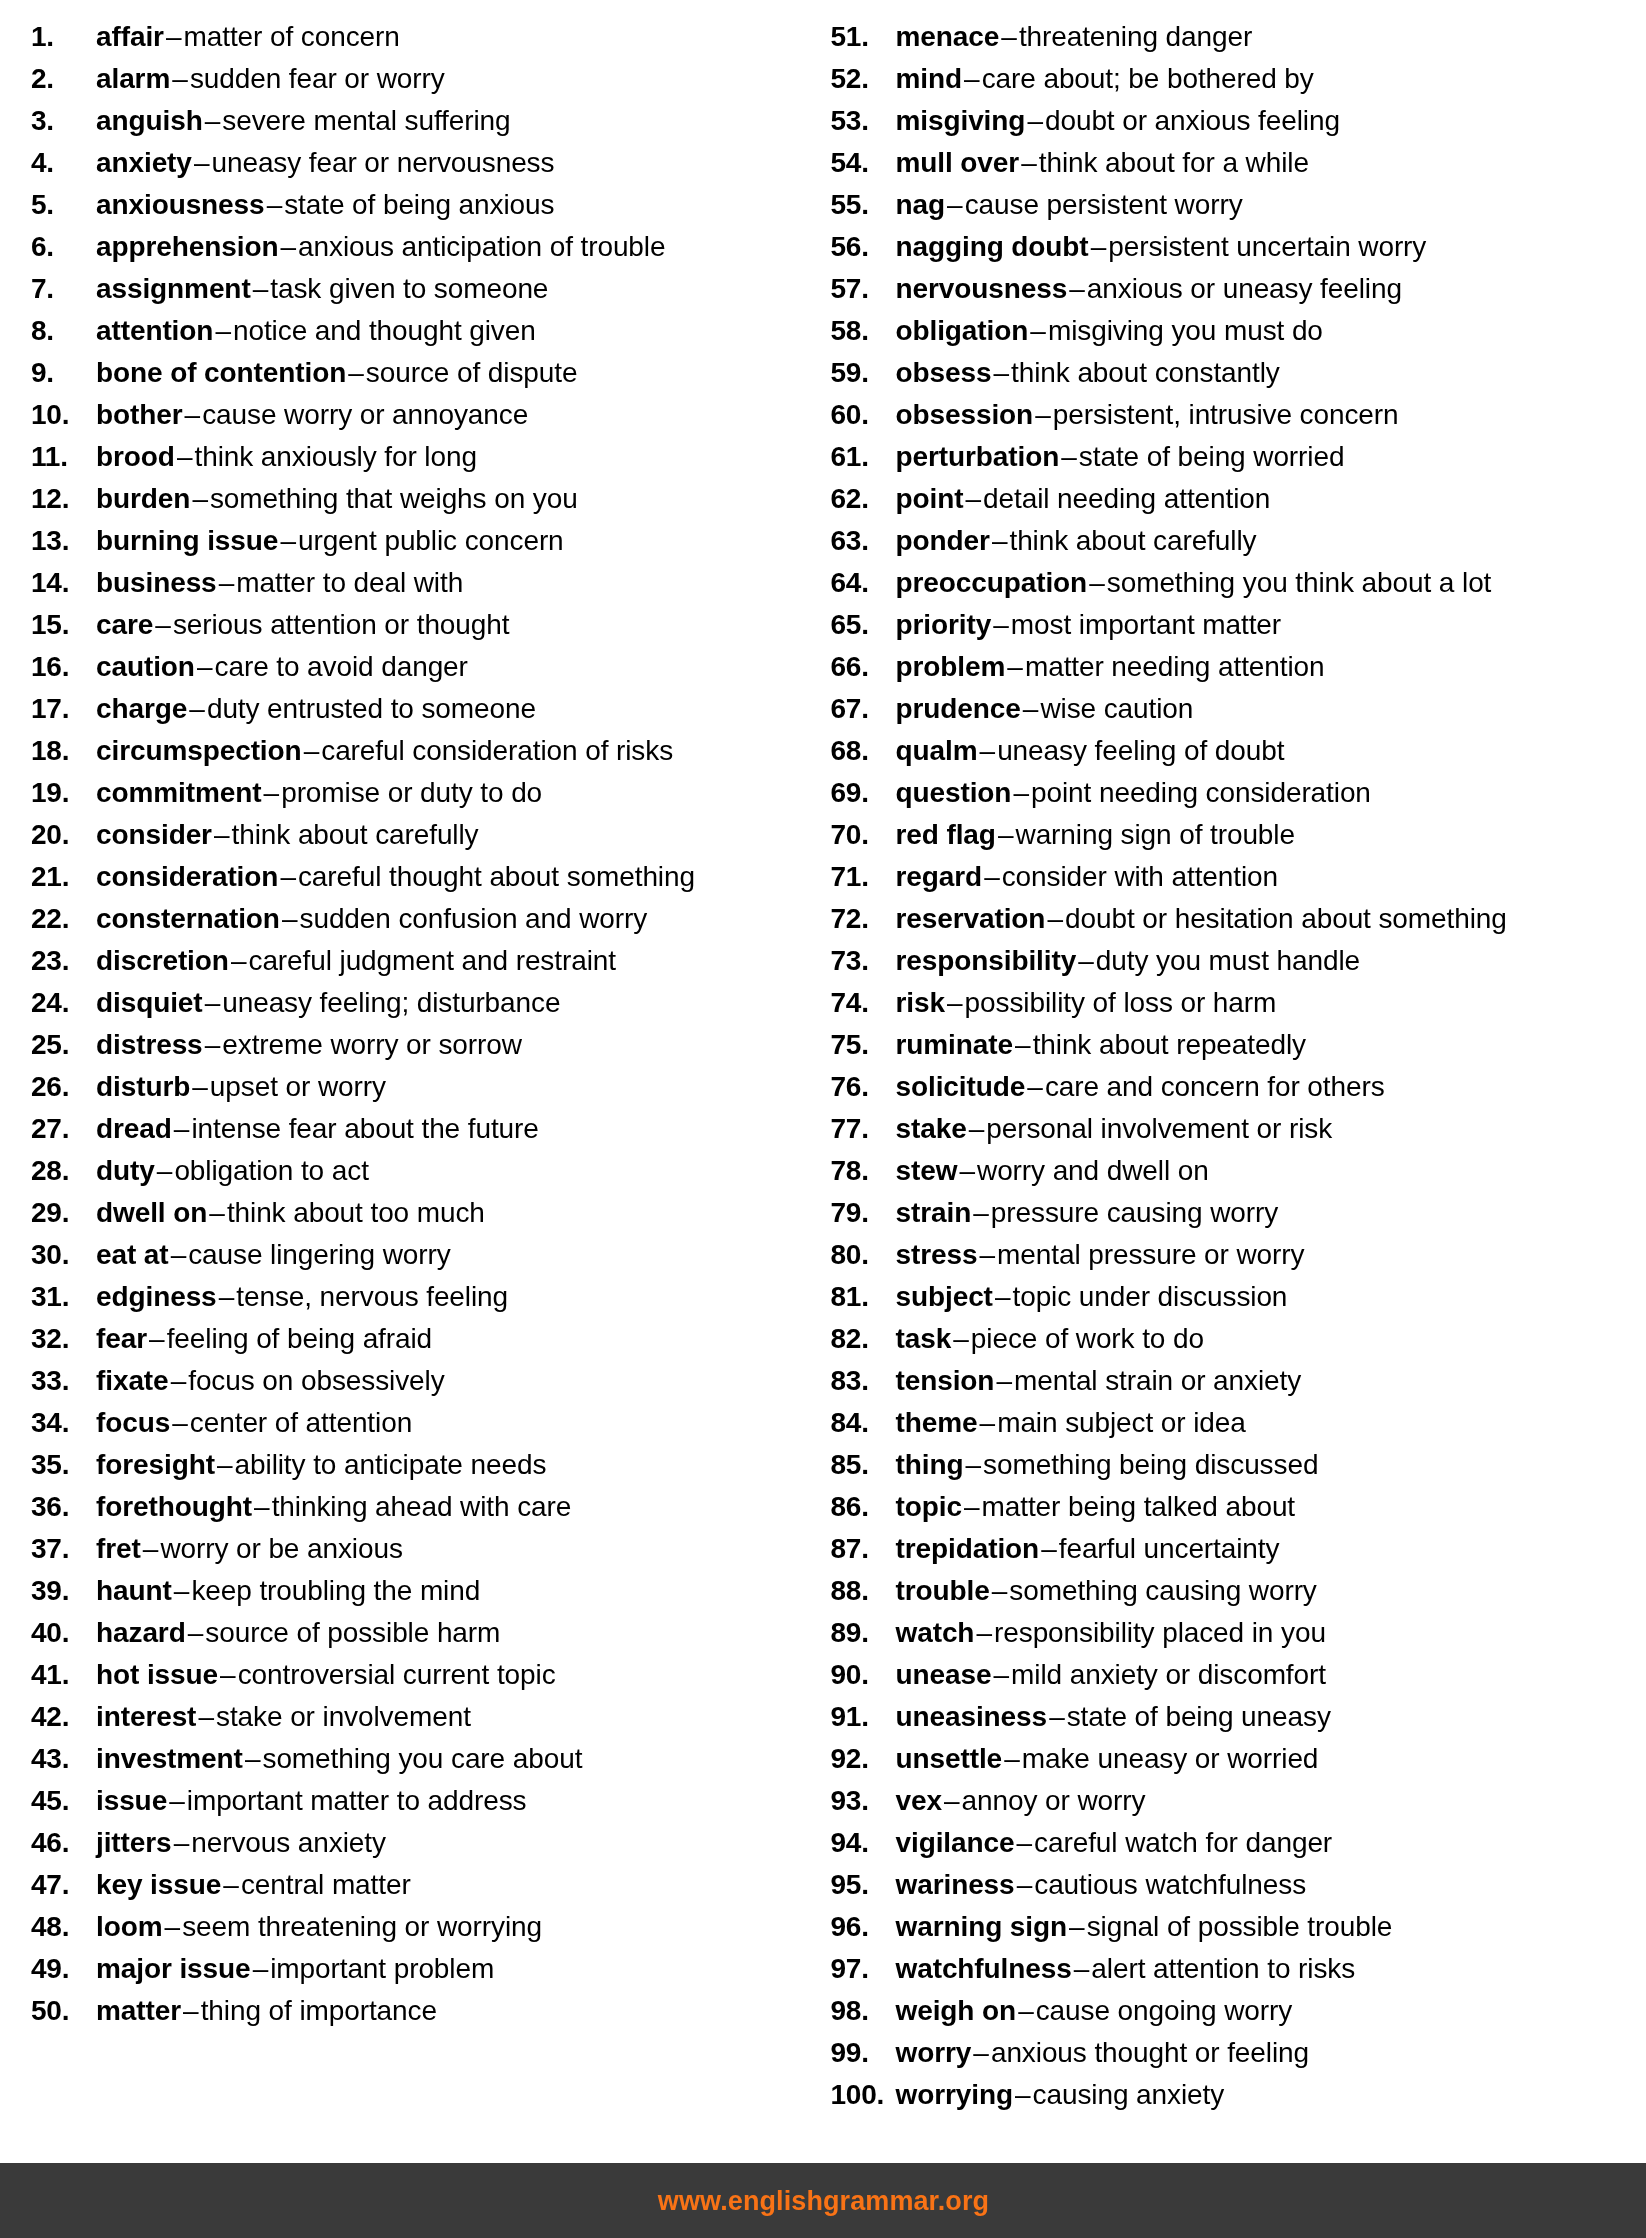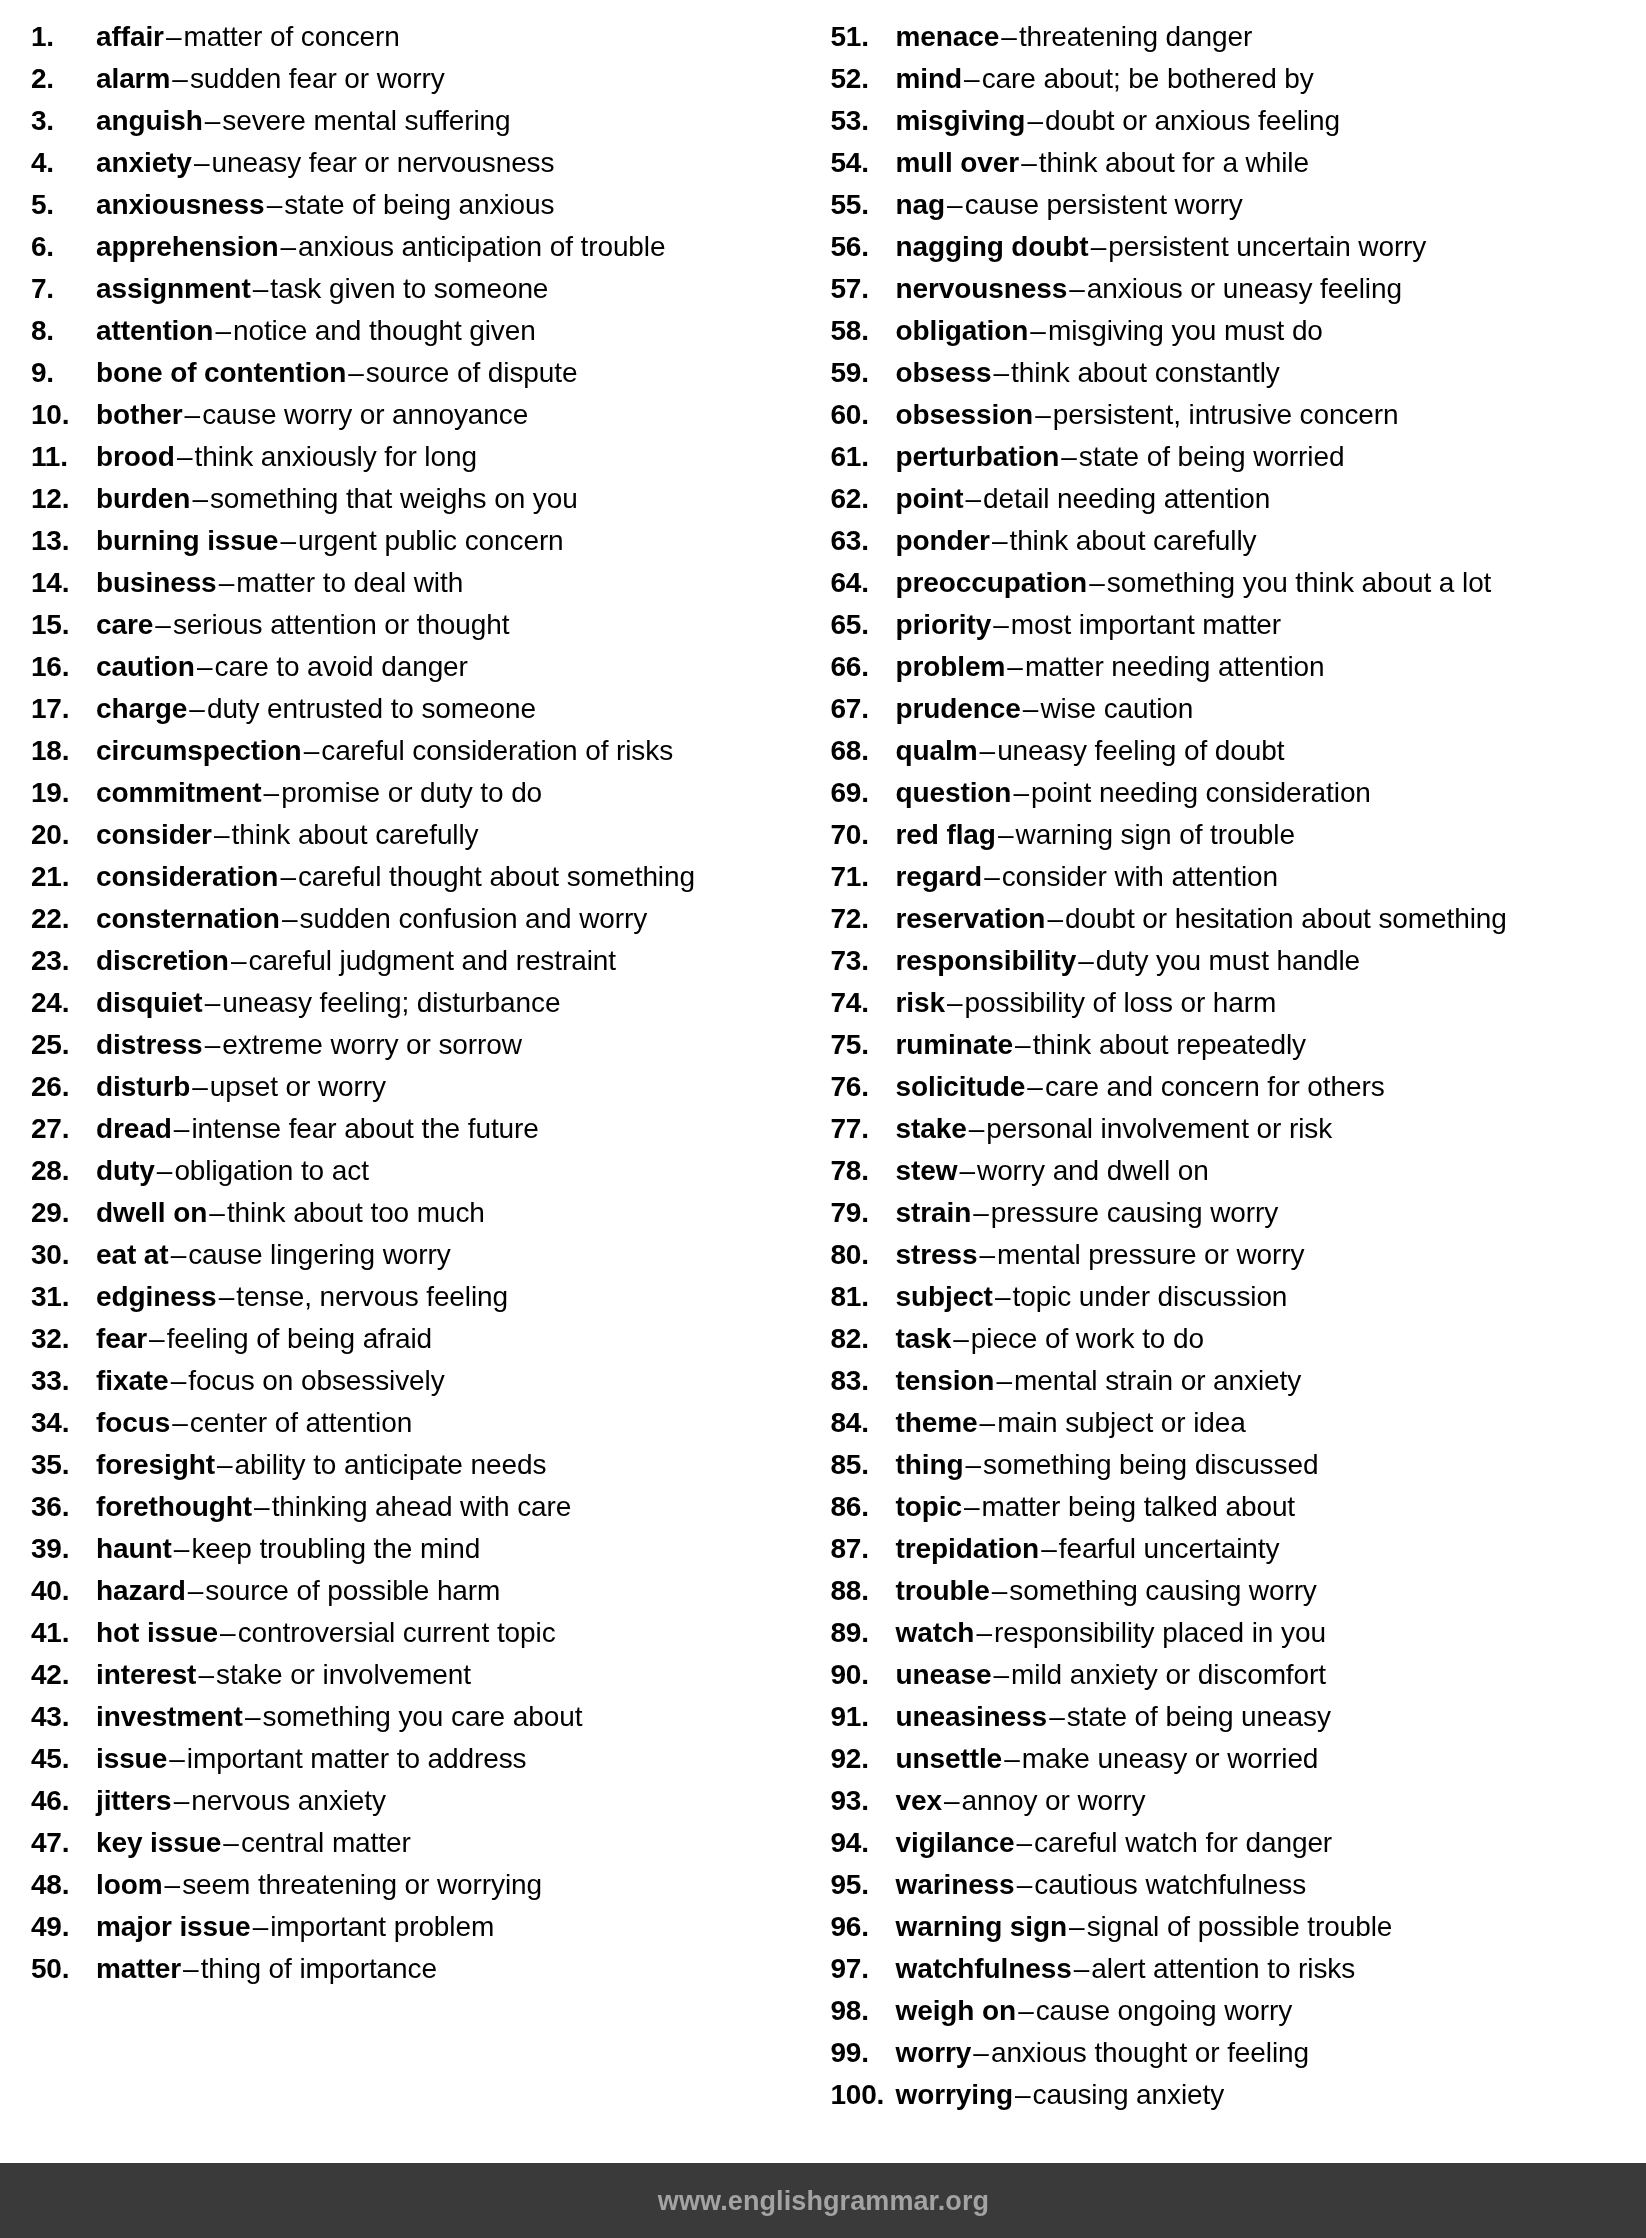--- a/index.html
+++ b/index.html
@@ -78,21 +78,21 @@
     background: #3a3a3a;
     color: #ffffff;
     display: flex;
     align-items: center;
     justify-content: center;
   }
   #footer .site {
     font-size: 27px;
     font-weight: bold;
     letter-spacing: 0.1px;
-    color: #a3a3a3;
+    color: #f97316;
   }
 </style>
 </head>
 <body>
 
 <div id="page">
 
   <div id="content">
 
     <div class="col col-left">
@@ -235,20 +235,24 @@
           </li>
           <li class="row">
             <span class="num">35.</span>
             <span class="entry"><span class="term">foresight</span><span class="sep">–</span><span class="def">ability to anticipate needs</span></span>
           </li>
           <li class="row">
             <span class="num">36.</span>
             <span class="entry"><span class="term">forethought</span><span class="sep">–</span><span class="def">thinking ahead with care</span></span>
           </li>
           <li class="row">
+            <span class="num">37.</span>
+            <span class="entry"><span class="term">fret</span><span class="sep">–</span><span class="def">worry or be anxious</span></span>
+          </li>
+          <li class="row">
             <span class="num">39.</span>
             <span class="entry"><span class="term">haunt</span><span class="sep">–</span><span class="def">keep troubling the mind</span></span>
           </li>
           <li class="row">
             <span class="num">40.</span>
             <span class="entry"><span class="term">hazard</span><span class="sep">–</span><span class="def">source of possible harm</span></span>
           </li>
           <li class="row">
             <span class="num">41.</span>
             <span class="entry"><span class="term">hot issue</span><span class="sep">–</span><span class="def">controversial current topic</span></span>

